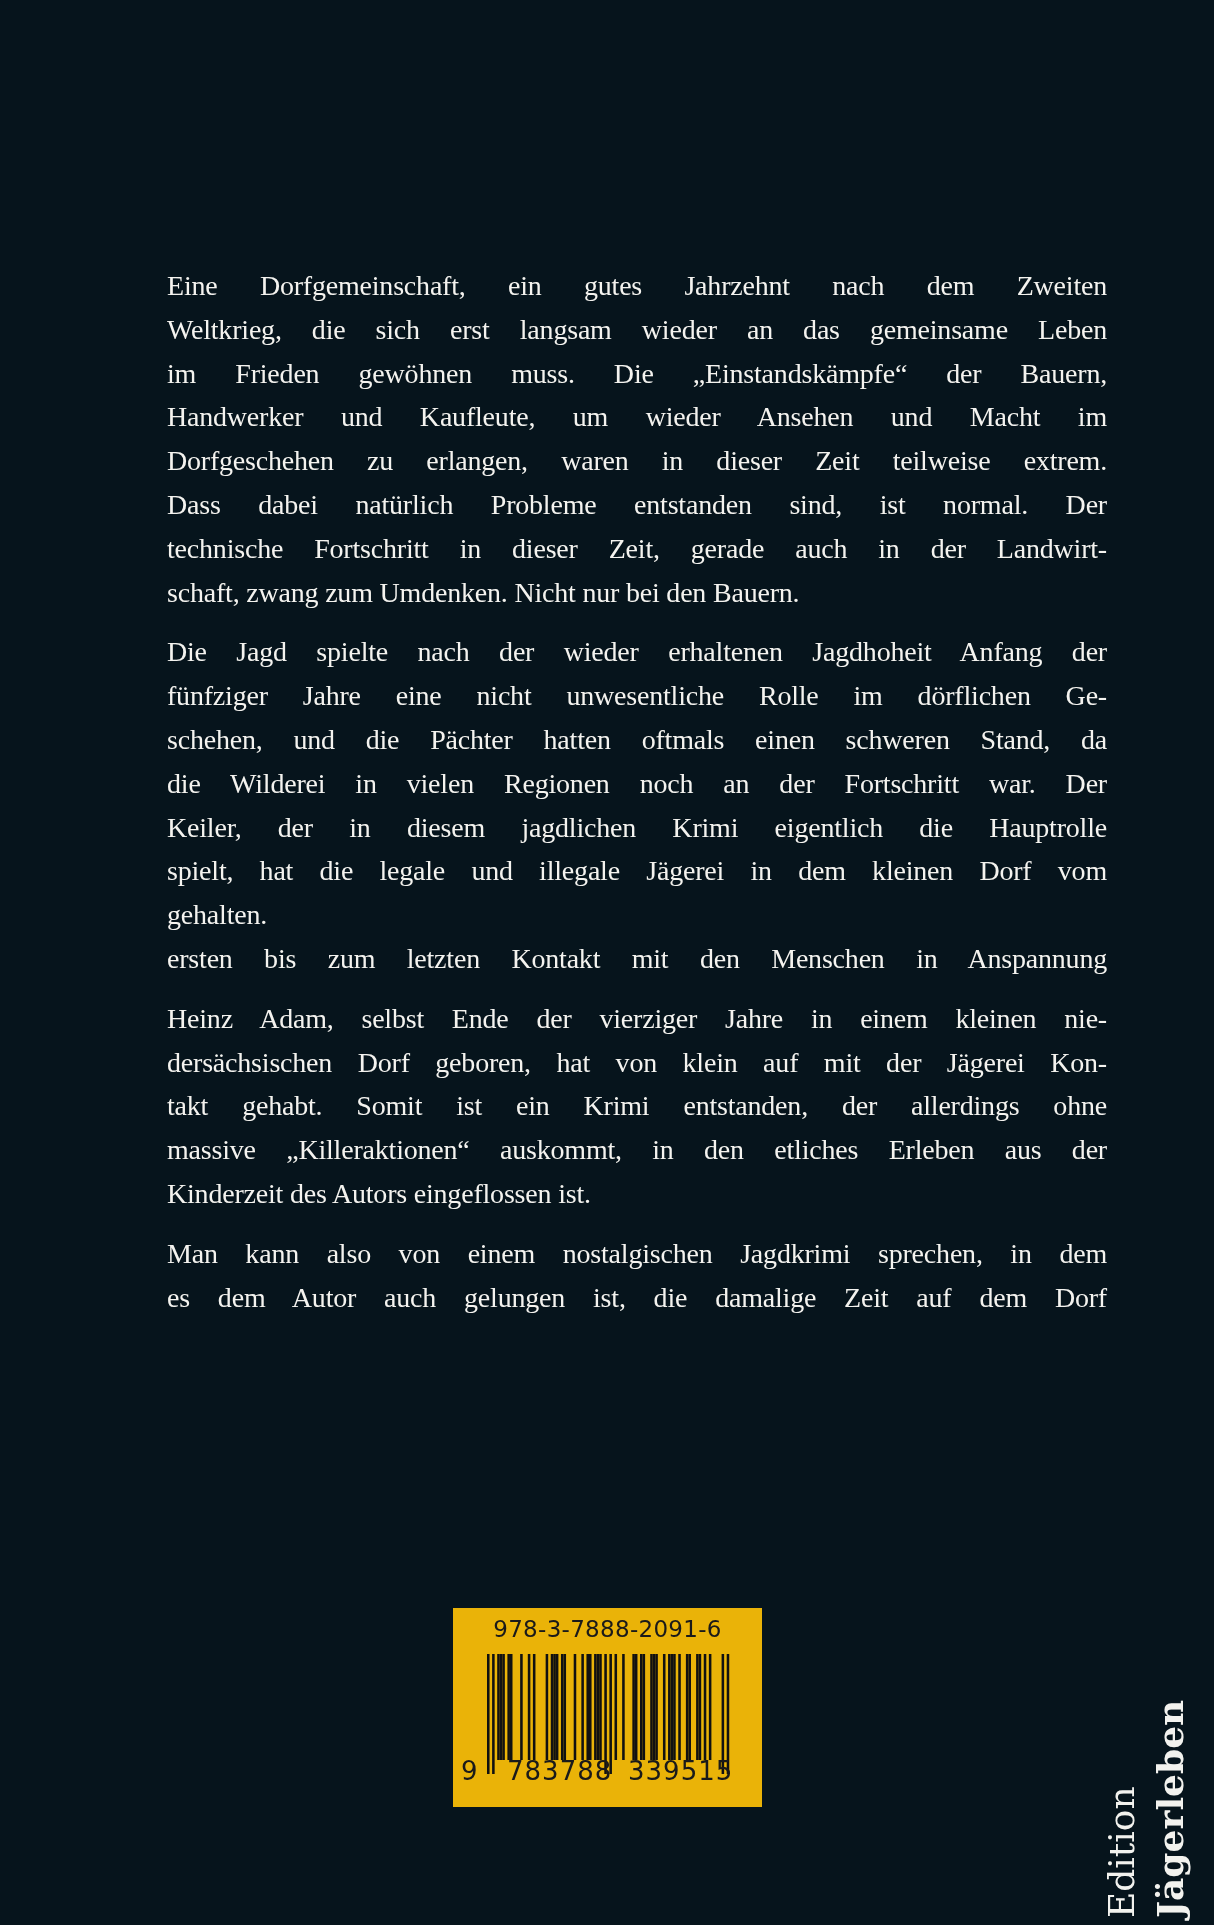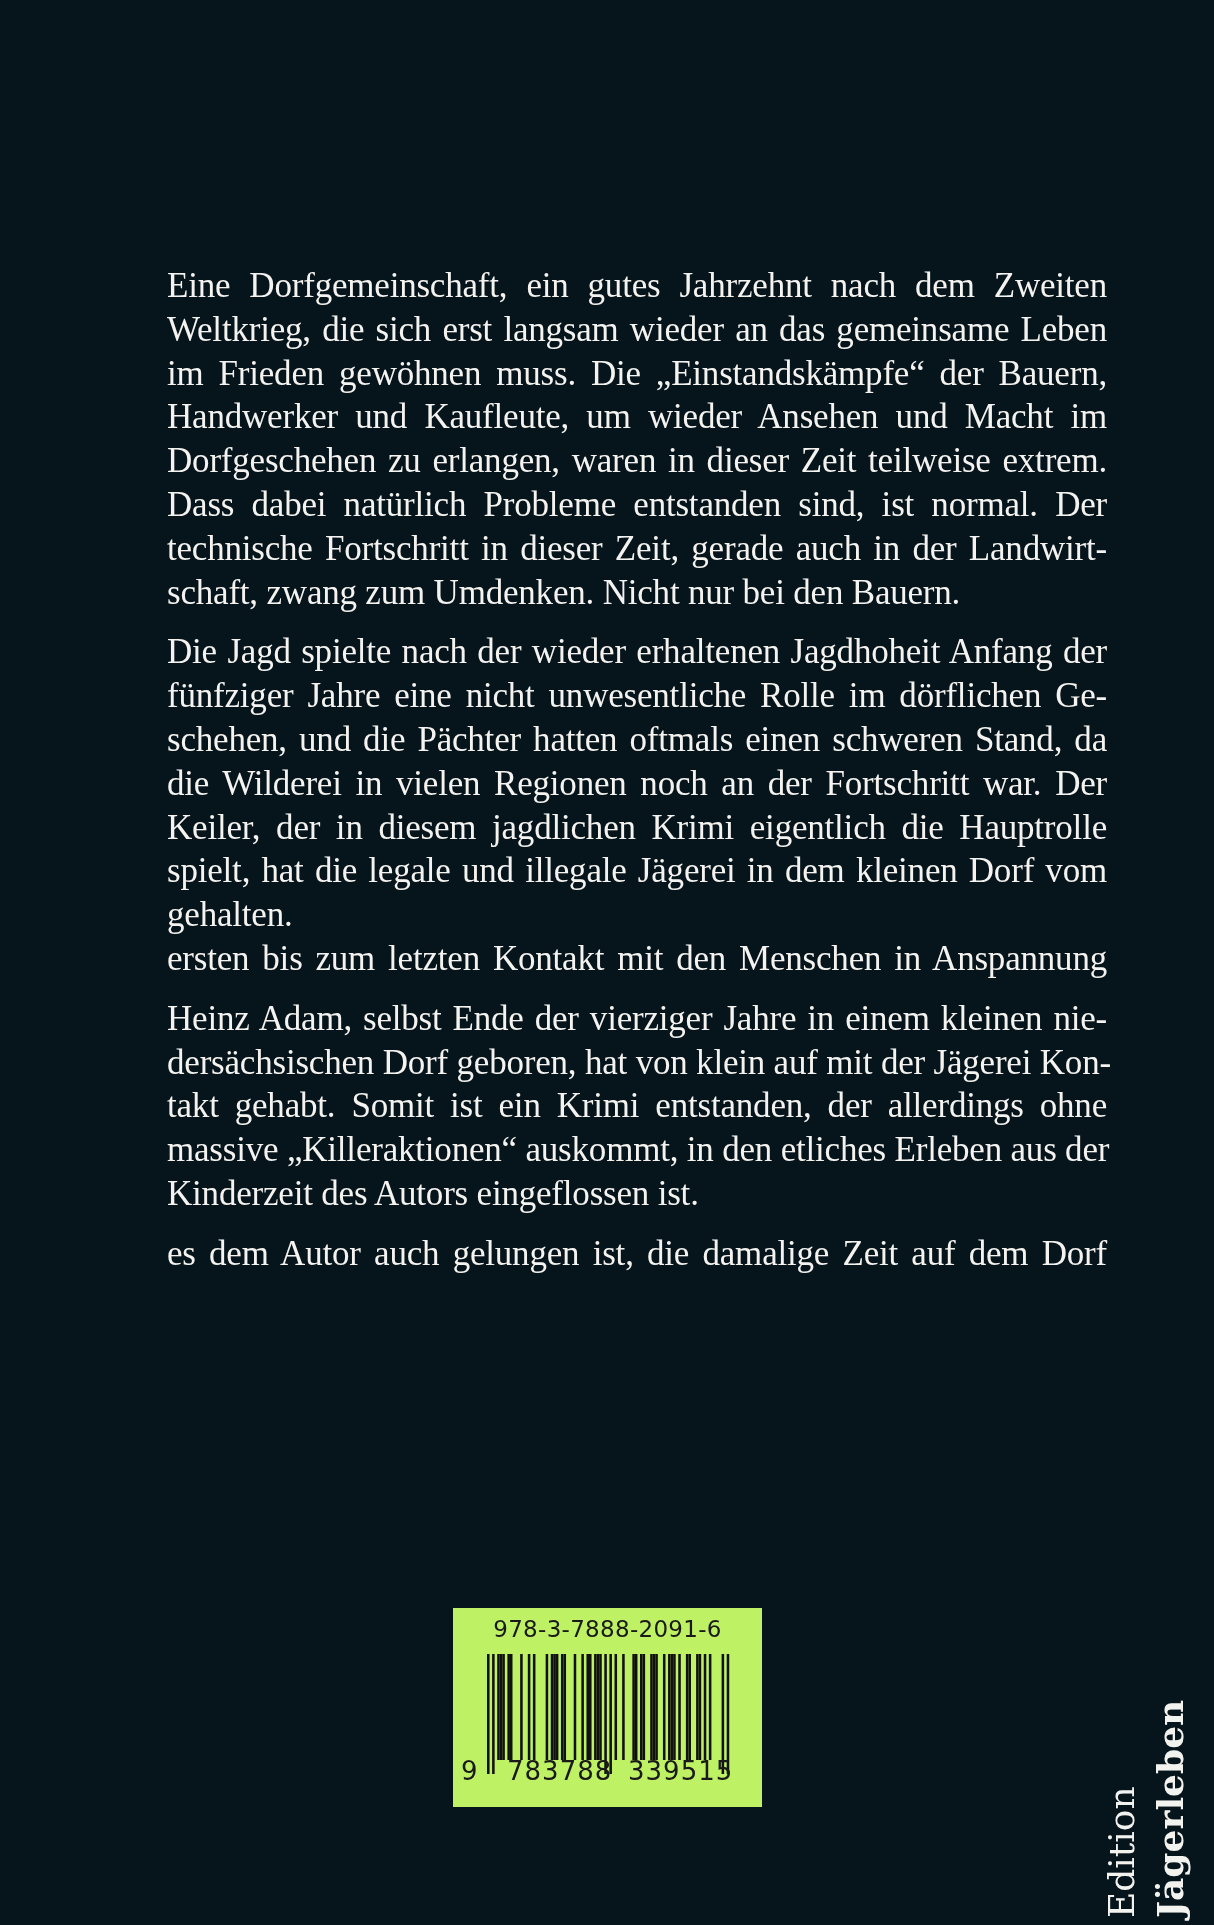--- a/index.html
+++ b/index.html
@@ -13,21 +13,21 @@
     position: relative;
     overflow: hidden;
     color: #f2f2ee;
   }
   .blurb {
     position: absolute;
     left: 167px;
     top: 264px;
     width: 940px;
     font-family: "Liberation Serif", "DejaVu Serif", serif;
-    font-size: 35px;
+    font-size: 28px;
     color: #f4f3ef;
   }
   .para {
     margin: 0 0 16px 0;
   }
   .line {
     display: block;
     height: 43.8px;
     line-height: 43.8px;
     white-space: nowrap;
@@ -38,21 +38,21 @@
   .line.last {
     text-align: left;
     text-align-last: left;
   }
   .barcode-box {
     position: absolute;
     left: 453px;
     top: 1608px;
     width: 309px;
     height: 199px;
-    background: #bef264;
+    background: #eab308;
   }
   .isbn-text {
     position: absolute;
     left: 0;
     top: 8px;
     width: 309px;
     text-align: center;
     font-family: "DejaVu Sans", "Liberation Sans", sans-serif;
     font-size: 23px;
     color: #1a1a1a;
@@ -117,20 +117,21 @@
     <span class="line">ersten bis zum letzten Kontakt mit den Menschen in Anspannung</span>
   </p>
   <p class="para">
     <span class="line">Heinz Adam, selbst Ende der vierziger Jahre in einem kleinen nie-</span>
     <span class="line">dersächsischen Dorf geboren, hat von klein auf mit der Jägerei Kon-</span>
     <span class="line">takt gehabt. Somit ist ein Krimi entstanden, der allerdings ohne</span>
     <span class="line">massive „Killeraktionen“ auskommt, in den etliches Erleben aus der</span>
     <span class="line last">Kinderzeit des Autors eingeflossen ist.</span>
   </p>
   <p class="para">
+    <span class="line">Man kann also von einem nostalgischen Jagdkrimi sprechen, in dem</span>
     <span class="line">es dem Autor auch gelungen ist, die damalige Zeit auf dem Dorf</span>
   </p>
 </main>
 
 <div class="barcode-box">
   <svg class="barcode-svg" id="barcode-svg" width="309" height="199">
       <rect x="34.00" y="46" width="2.55" height="120" fill="#111111"></rect>
       <rect x="39.10" y="46" width="2.55" height="120" fill="#111111"></rect>
       <rect x="44.20" y="46" width="2.55" height="106" fill="#111111"></rect>
       <rect x="46.75" y="46" width="2.55" height="106" fill="#111111"></rect>

